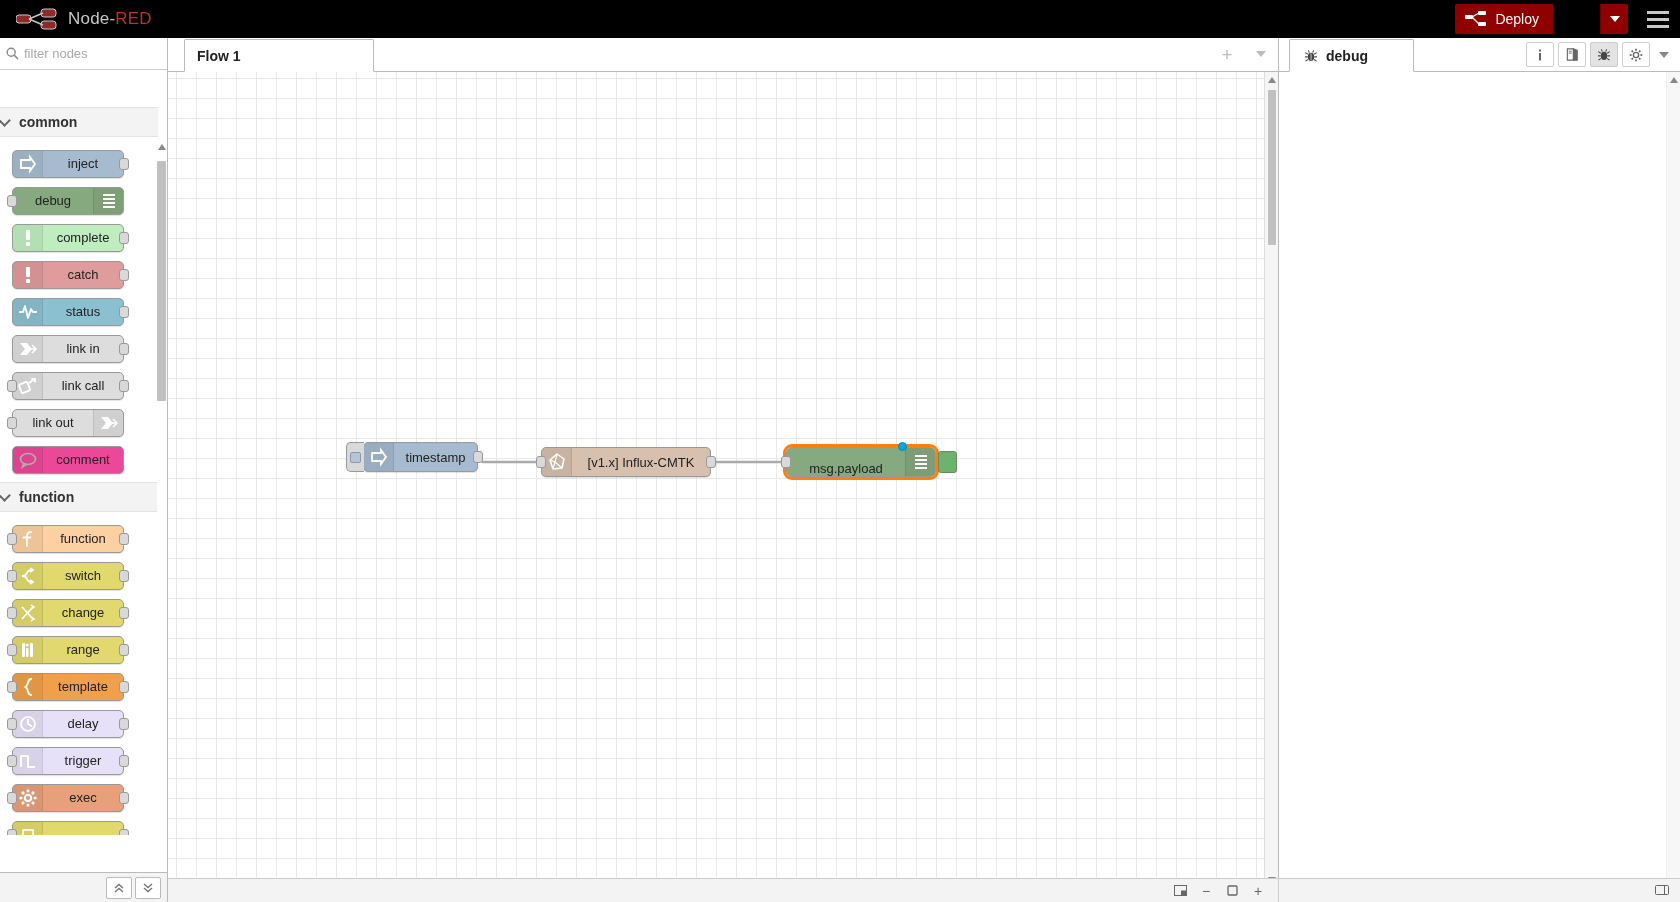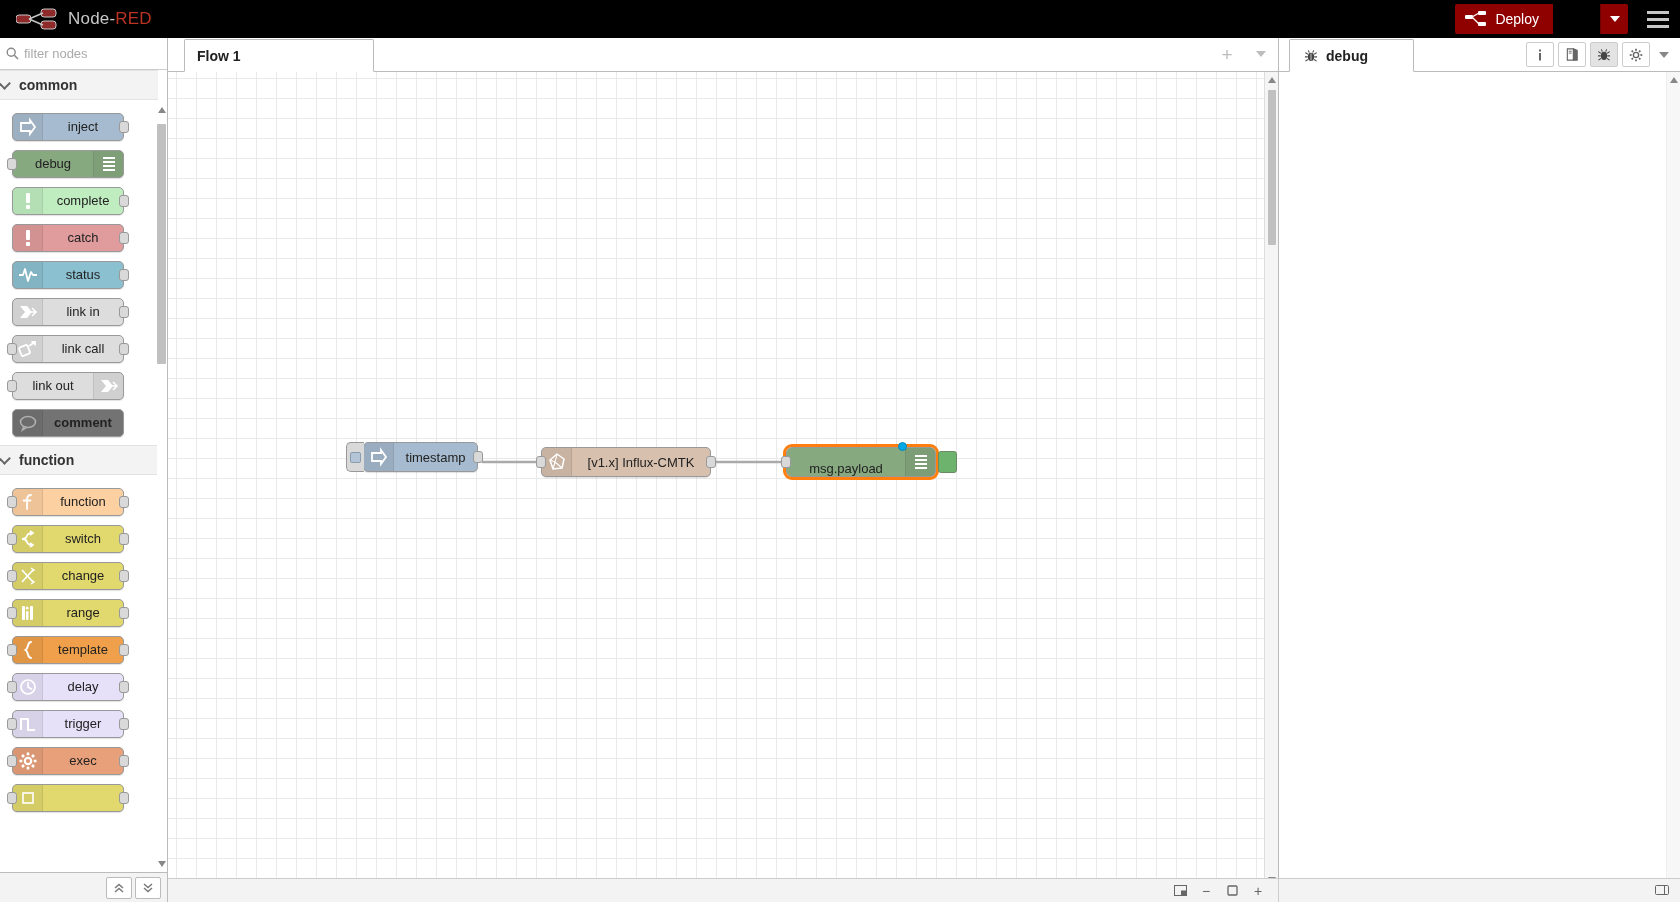--- a/index.html
+++ b/index.html
@@ -69,20 +69,21 @@
     display: flex;
   }
 
   
   #palette {
     width: 168px; height: 864px;
     background: #fff;
     border-right: 1px solid #bbb;
     display: flex; flex-direction: column;
     position: relative;
+    gap: 37px;
   }
   #palette-search {
     height: 32px; border-bottom: 1px solid #ccc;
     display: flex; align-items: center;
     padding: 0 6px; background: #fff;
   }
   #palette-search .mag { margin-right: 5px; flex: 0 0 auto; }
   #filter-nodes-input {
     border: none; outline: none; flex: 1;
     font-size: 13px; color: #555;
@@ -540,21 +541,21 @@
                   <svg width="20" height="20" viewBox="0 0 20 20">
                     <path d="M2 4 L9 4 L14 10 L9 16 L2 16 L7 10 Z" fill="#fff"></path>
                     <path d="M10 10 L18 10 M14 6 L18 10 L14 14" fill="none" stroke="#fff" stroke-width="1.6"></path>
                   </svg>
                 </div>
                 <div class="pn-label">link out</div>
                 <div class="port left"></div>
               </div>
             </div>
             <div class="palette-node-row">
-              <div class="pnode" style="background: #737373; font-weight: bold;">
+              <div class="pnode" style="background: #ec4899;">
                 <div class="icon-box">
                   <svg width="20" height="20" viewBox="0 0 20 20">
                     <ellipse cx="10" cy="9" rx="7.5" ry="5.5" fill="none" stroke="#b0b0b0" stroke-width="1.6"></ellipse>
                     <path d="M6 13 L4.5 17 L9 14" fill="none" stroke="#b0b0b0" stroke-width="1.6"></path>
                   </svg>
                 </div>
                 <div class="pn-label">comment</div>
               </div>
             </div>
           </div>

